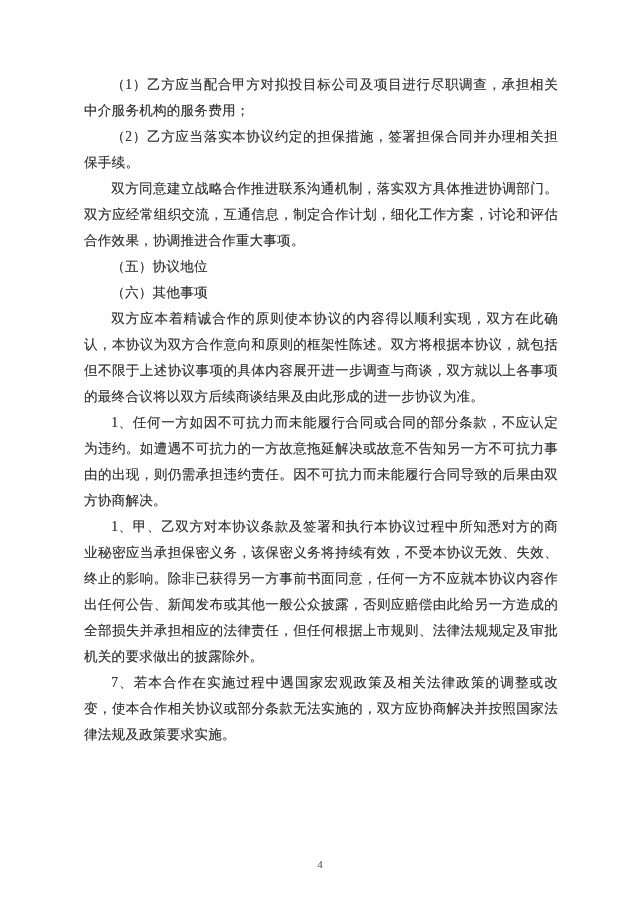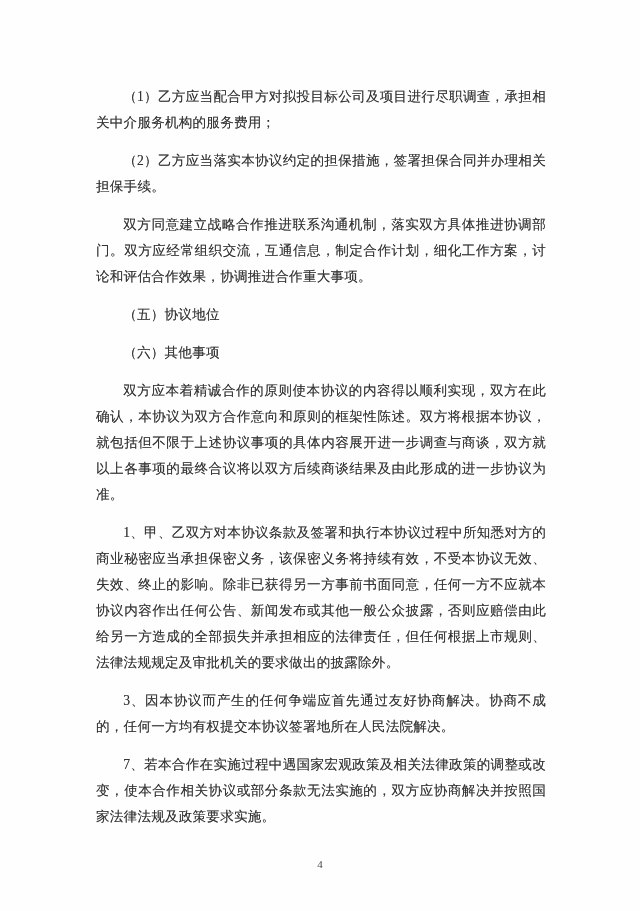--- a/index.html
+++ b/index.html
@@ -27,21 +27,21 @@
     left: 84px;
     top: 72px;
     width: 474px;
     color: #333333;
     font-size: 13.6px;
     line-height: 26px;
     text-align: justify;
     letter-spacing: 0.2px;
   }
   .doc-body p {
-    margin: 12px;
+    margin: 0;
     padding: 0;
     text-indent: 2em;
     text-justify: inter-ideograph;
     word-break: break-all;
     
     text-shadow: 0 0 0.4px rgba(60,60,60,0.55);
   }
   .page-number {
     position: absolute;
     left: 0;
@@ -57,18 +57,18 @@
 <body>
 
 <div class="page">
   <div class="doc-body" id="doc-body">
       <p>（1）乙方应当配合甲方对拟投目标公司及项目进行尽职调查，承担相关中介服务机构的服务费用；</p>
       <p>（2）乙方应当落实本协议约定的担保措施，签署担保合同并办理相关担保手续。</p>
       <p>双方同意建立战略合作推进联系沟通机制，落实双方具体推进协调部门。双方应经常组织交流，互通信息，制定合作计划，细化工作方案，讨论和评估合作效果，协调推进合作重大事项。</p>
       <p>（五）协议地位</p>
       <p>（六）其他事项</p>
       <p>双方应本着精诚合作的原则使本协议的内容得以顺利实现，双方在此确认，本协议为双方合作意向和原则的框架性陈述。双方将根据本协议，就包括但不限于上述协议事项的具体内容展开进一步调查与商谈，双方就以上各事项的最终合议将以双方后续商谈结果及由此形成的进一步协议为准。</p>
+      <p>1、任何一方如因不可抗力而未能履行合同或合同的部分条款，不应认定为违约。如遭遇不可抗力的一方故意拖延解决或故意不告知另一方不可抗力事由的出现，则仍需承担违约责任。因不可抗力而未能履行合同导致的后果由双方协商解决。</p>
       <p>1、甲、乙双方对本协议条款及签署和执行本协议过程中所知悉对方的商业秘密应当承担保密义务，该保密义务将持续有效，不受本协议无效、失效、终止的影响。除非已获得另一方事前书面同意，任何一方不应就本协议内容作出任何公告、新闻发布或其他一般公众披露，否则应赔偿由此给另一方造成的全部损失并承担相应的法律责任，但任何根据上市规则、法律法规规定及审批机关的要求做出的披露除外。</p>
-      <p>3、因本协议而产生的任何争端应首先通过友好协商解决。协商不成的，任何一方均有权提交本协议签署地所在人民法院解决。</p>
       <p>7、若本合作在实施过程中遇国家宏观政策及相关法律政策的调整或改变，使本合作相关协议或部分条款无法实施的，双方应协商解决并按照国家法律法规及政策要求实施。</p>
     </div>
   <div class="page-number">4</div>
 </div>
 
 </body></html>

